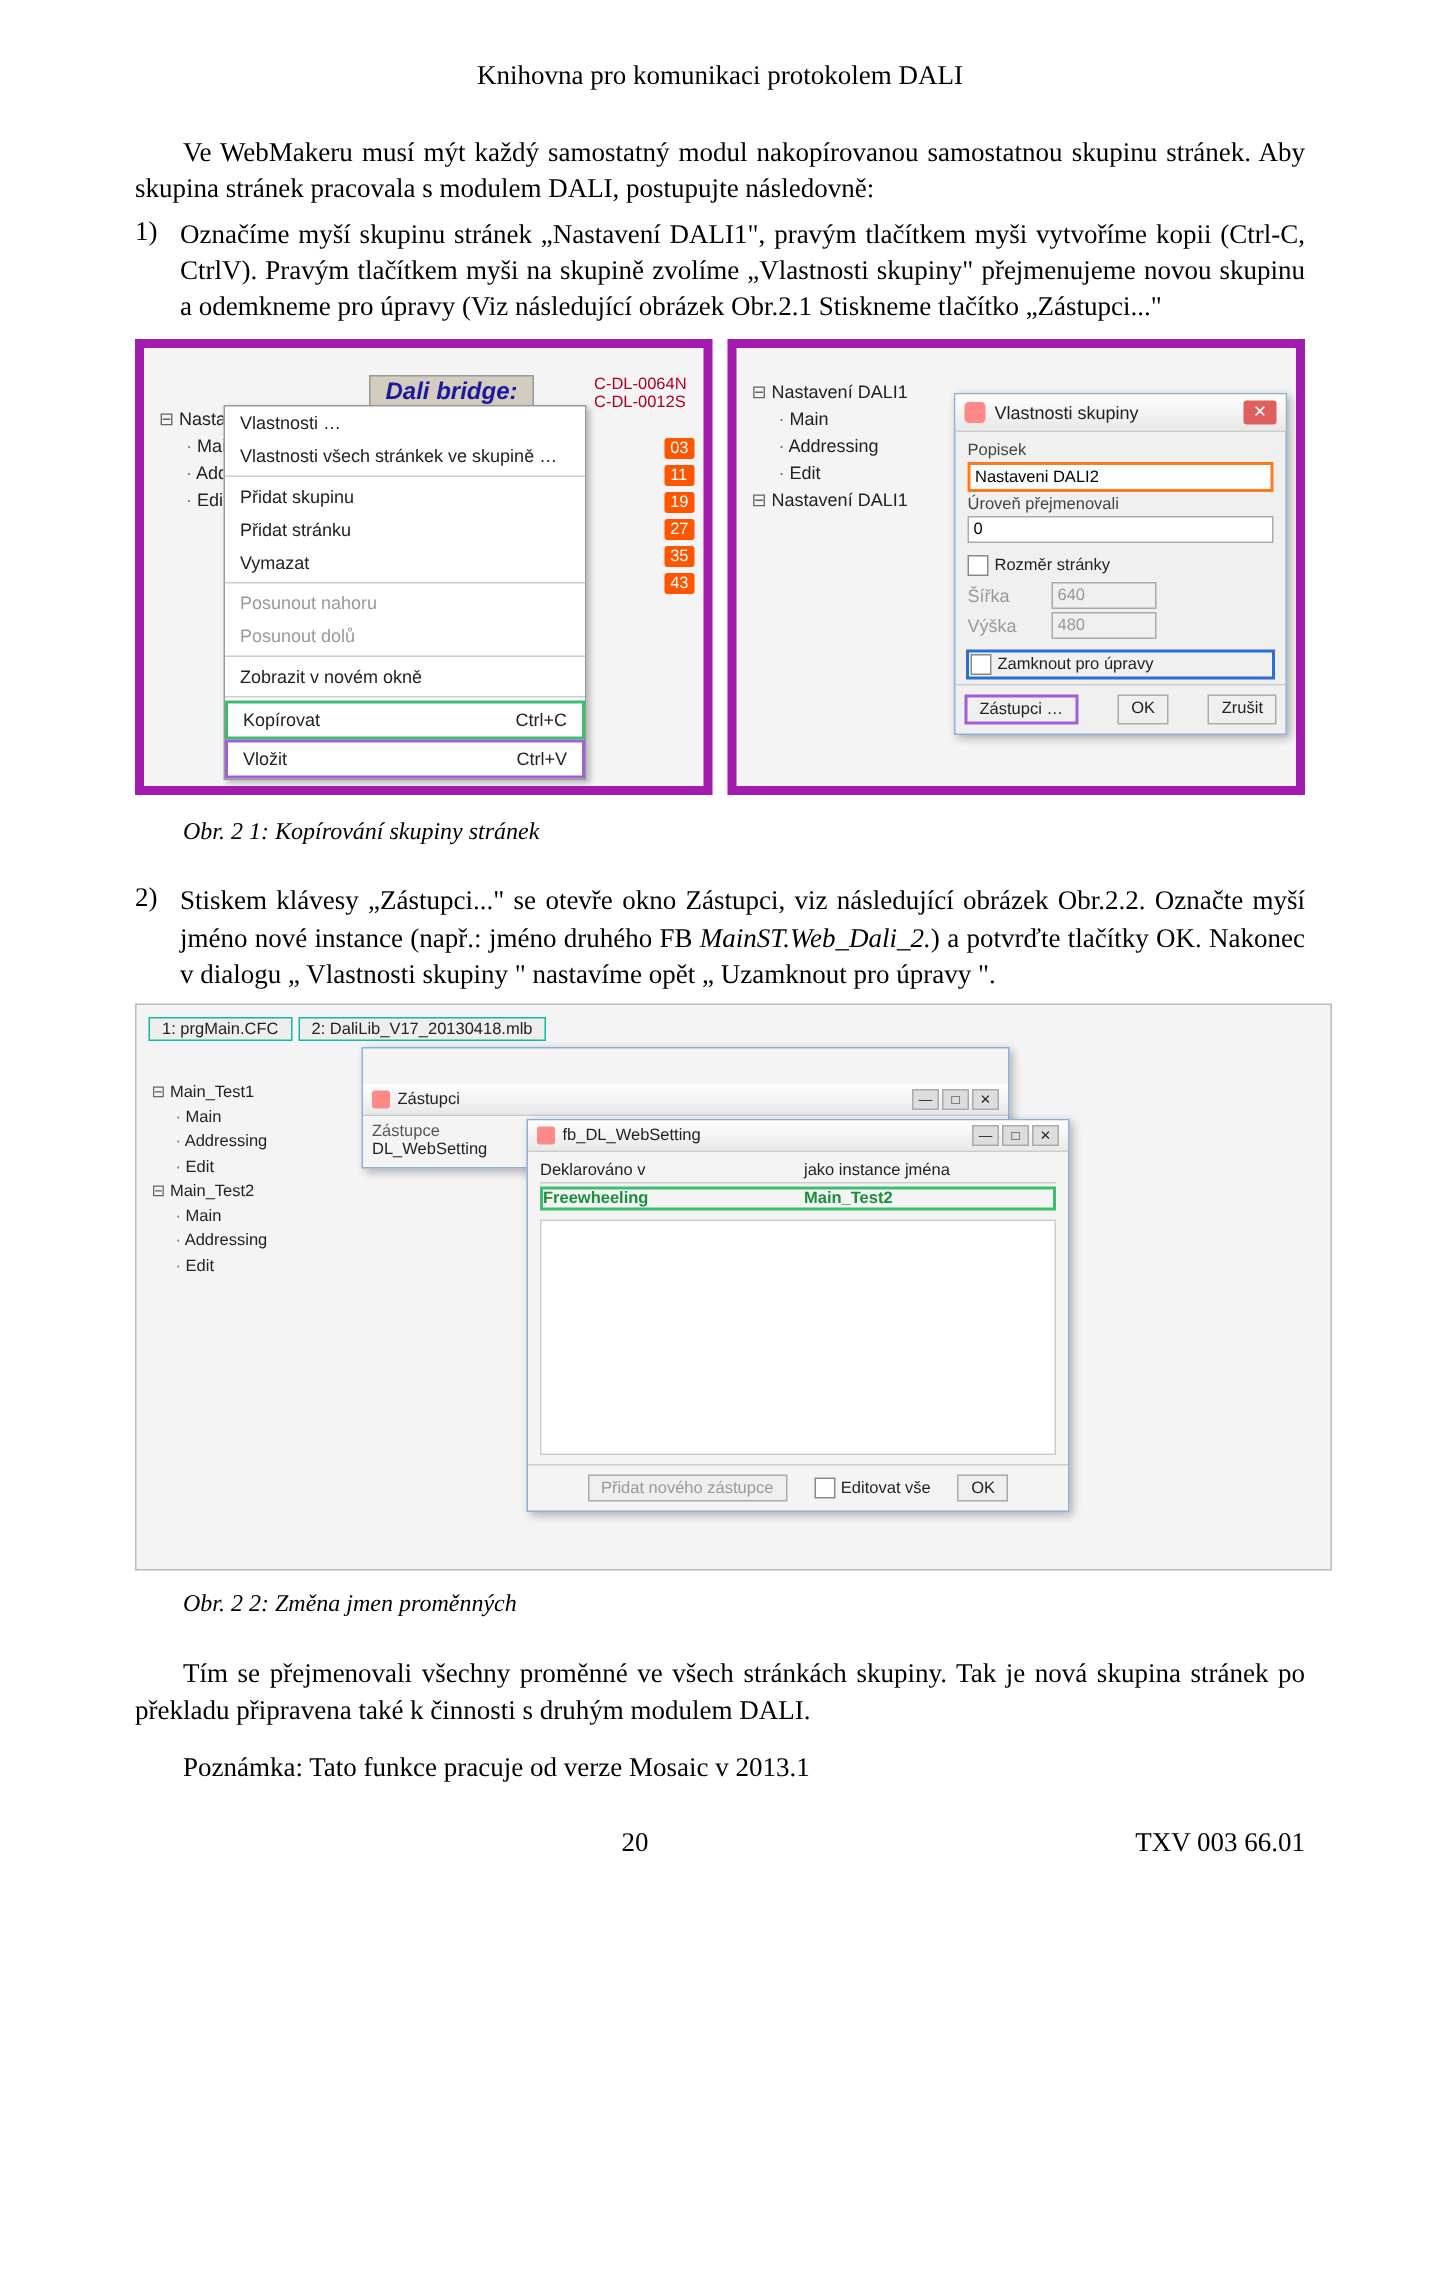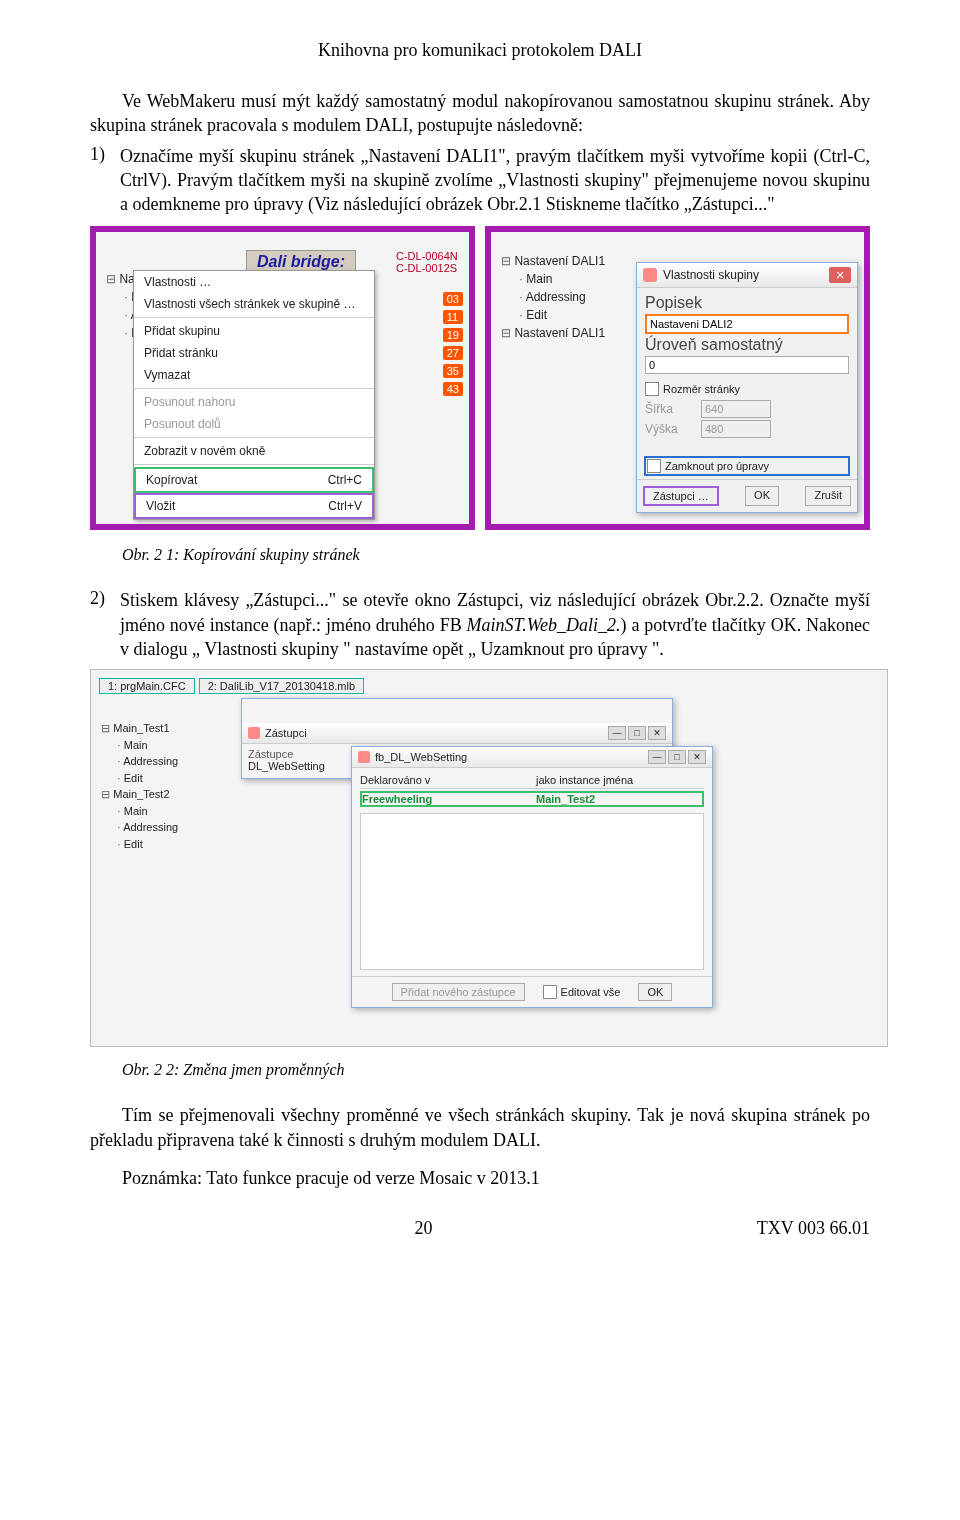--- a/index.html
+++ b/index.html
@@ -72,21 +72,21 @@
     height: 280px;
     padding: 6px;
     position: relative;
   }
   .menu {
     background: #fff;
     border: 1px solid #999;
     box-shadow: 2px 2px 4px rgba(0,0,0,0.25);
     width: 240px;
     position: absolute;
-    left: 37px;
+    left: 53px;
     top: 38px;
   }
   .menu .mi {
     padding: 4px 10px;
     display: flex;
     justify-content: space-between;
   }
   .menu .mi.disabled { color: #999; }
   .menu .sep { border-top: 1px solid #ccc; margin: 2px 0; }
   .menu .mi.hi-green { border: 2px solid #3bbf6d; }
@@ -152,21 +152,21 @@
     margin-left: auto;
     background: #e06060;
     color: #fff;
     width: 22px; height: 16px;
     text-align: center;
     border-radius: 2px;
     font-size: 11px;
     line-height: 16px;
   }
   .props-body { padding: 6px 8px 4px 8px; display:flex; flex-direction:column; gap:2px; }
-  .props-body label { font-size: 16px; color: #444; }
+  .props-body label { font-size: 11px; color: #444; }
   .props-body input[type=text] {
     width: 100%;
     font-size: 11px;
     padding: 2px 3px;
     border: 1px solid #aaa;
     box-sizing: border-box;
   }
   .hi-orange { border: 2px solid #ff7a1a !important; }
   .hi-blue { outline: 2px solid #2a6fd6; outline-offset: -1px; }
   .chk { display: flex; align-items: center; gap: 4px; font-size: 11px; }
@@ -386,35 +386,35 @@
       </div>
       <div class="props-dialog">
         <div class="titlebar">
           <span class="icon"></span>
           <span>Vlastnosti skupiny</span>
           <span class="close">✕</span>
         </div>
         <div class="props-body">
           <label>Popisek</label>
           <input type="text" class="hi-orange" value="Nastaveni DALI2" style="">
-          <label>Úroveň samostatný</label>
+          <label>Úroveň přejmenovali</label>
           <input type="text" value="0" style="">
           <div class="chk" style="margin-top:6px;">
             <span class="box"></span>
             <span>Rozměr stránky</span>
           </div>
           <div style="display:flex;align-items:center;gap:6px;margin-top:2px;">
             <span class="dim" style="width:50px;">Šířka</span>
             <input type="text" class="dim" style="width: 70px;" disabled="" value="640">
           </div>
           <div style="display:flex;align-items:center;gap:6px;">
             <span class="dim" style="width:50px;">Výška</span>
             <input type="text" class="dim" style="width: 70px;" disabled="" value="480">
           </div>
-          <div class="chk hi-blue" style="margin-top:17px;padding:2px;">
+          <div class="chk hi-blue" style="margin-top:6px;padding:2px;">
             <span class="box"></span>
             <span>Zamknout pro úpravy</span>
           </div>
         </div>
         <div class="btn-row">
           <span class="btn hi-purple-btn">Zástupci …</span>
           <span class="btn">OK</span>
           <span class="btn">Zrušit</span>
         </div>
       </div>

